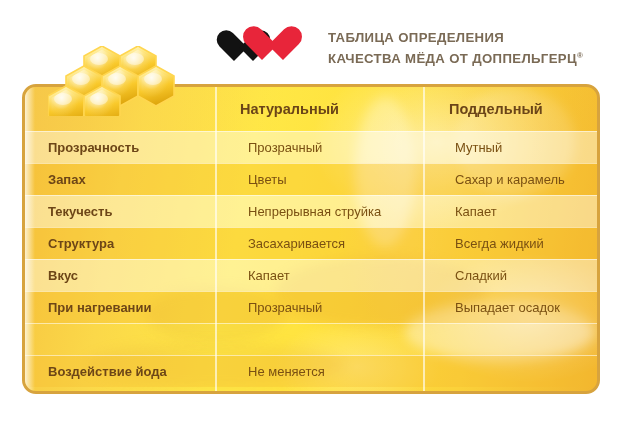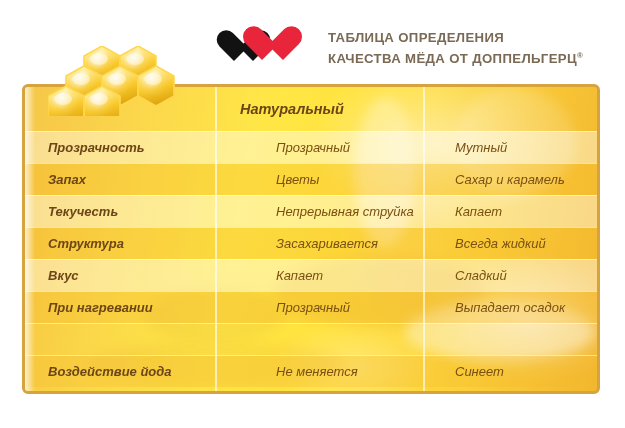--- a/index.html
+++ b/index.html
@@ -81,31 +81,30 @@
     left: 48px; top: 46px;
     width: 138px; height: 70px;
     z-index: 5;
   }
 
   
   #table-card {
     position: absolute;
     left: 22px; top: 84px;
     width: 578px; height: 310px;
-    border-radius: 6px;
+    border-radius: 14px;
     border: 3px solid #d7a33e;
     box-sizing: border-box;
     overflow: hidden;
     background:
       radial-gradient(ellipse 180px 120px at 72% 18%, rgba(255,255,255,0.52), rgba(255,255,255,0) 70%),
       radial-gradient(ellipse 150px 90px at 88% 76%, rgba(255,255,255,0.40), rgba(255,255,255,0) 72%),
       radial-gradient(ellipse 120px 70px at 58% 92%, rgba(255,240,180,0.45), rgba(255,255,255,0) 70%),
       radial-gradient(ellipse 90px 160px at 66% 45%, rgba(255,214,92,0.55), rgba(255,255,255,0) 72%),
       linear-gradient(100deg, #f6c33f 0%, #fbd849 18%, #ffe846 38%, #ffe13c 58%, #fbd13a 78%, #f2b62f 100%);
-    font-style: italic;
   }
   #table-inner {
     position: absolute;
     inset: 0;
   }
 
   
   .streak {
     position: absolute;
     pointer-events: none;
@@ -154,21 +153,21 @@
     top: 0; height: 32px;
     display: flex; align-items: center;
     white-space: nowrap;
     font-size: 13px;
   }
   .cell.label {
     left: 23px;
     font-weight: bold;
     color: #6d4617;
   }
-  .cell.v1 { left: 223px; color: #7a5012; font-weight: normal; margin-left: 28px; }
+  .cell.v1 { left: 223px; color: #7a5012; font-weight: normal; }
   .cell.v2 { left: 430px; color: #7a5012; font-weight: normal; }
 
   
   .rowline {
     position: absolute;
     left: 0; width: 100%;
     height: 1px;
     background: rgba(255,255,255,0.55);
   }
 
@@ -242,20 +241,21 @@
 
     <div class="streak s1"></div>
     <div class="streak s2"></div>
     <div class="streak s3"></div>
     <div class="streak s4"></div>
     <div class="streak s5"></div>
     <div class="streak s6"></div>
 
     <div id="thead">
       <div class="th" id="th-natural">Натуральный</div>
+      <div class="th" id="th-fake">Поддельный</div>
     </div>
 
     <div class="row lite" style="top:44px">
       <div class="cell label">Прозрачность</div>
       <div class="cell v1">Прозрачный</div>
       <div class="cell v2">Мутный</div>
     </div>
 
     <div class="row dark" style="top:76px">
       <div class="cell label">Запах</div>
@@ -284,21 +284,20 @@
     <div class="row dark" style="top:204px">
       <div class="cell label">При нагревании</div>
       <div class="cell v1">Прозрачный</div>
       <div class="cell v2">Выпадает осадок</div>
     </div>
 
 
     <div class="row dark" style="top:268px">
       <div class="cell label">Воздействие йода</div>
       <div class="cell v1">Не меняется</div>
-      <div class="cell v2">Синеет</div>
     </div>
 
     <div class="rowline" style="top:44px"></div>
     <div class="rowline" style="top:76px"></div>
     <div class="rowline" style="top:108px"></div>
     <div class="rowline" style="top:140px"></div>
     <div class="rowline" style="top:172px"></div>
     <div class="rowline" style="top:204px"></div>
     <div class="rowline" style="top:236px"></div>
     <div class="rowline" style="top:268px"></div>

